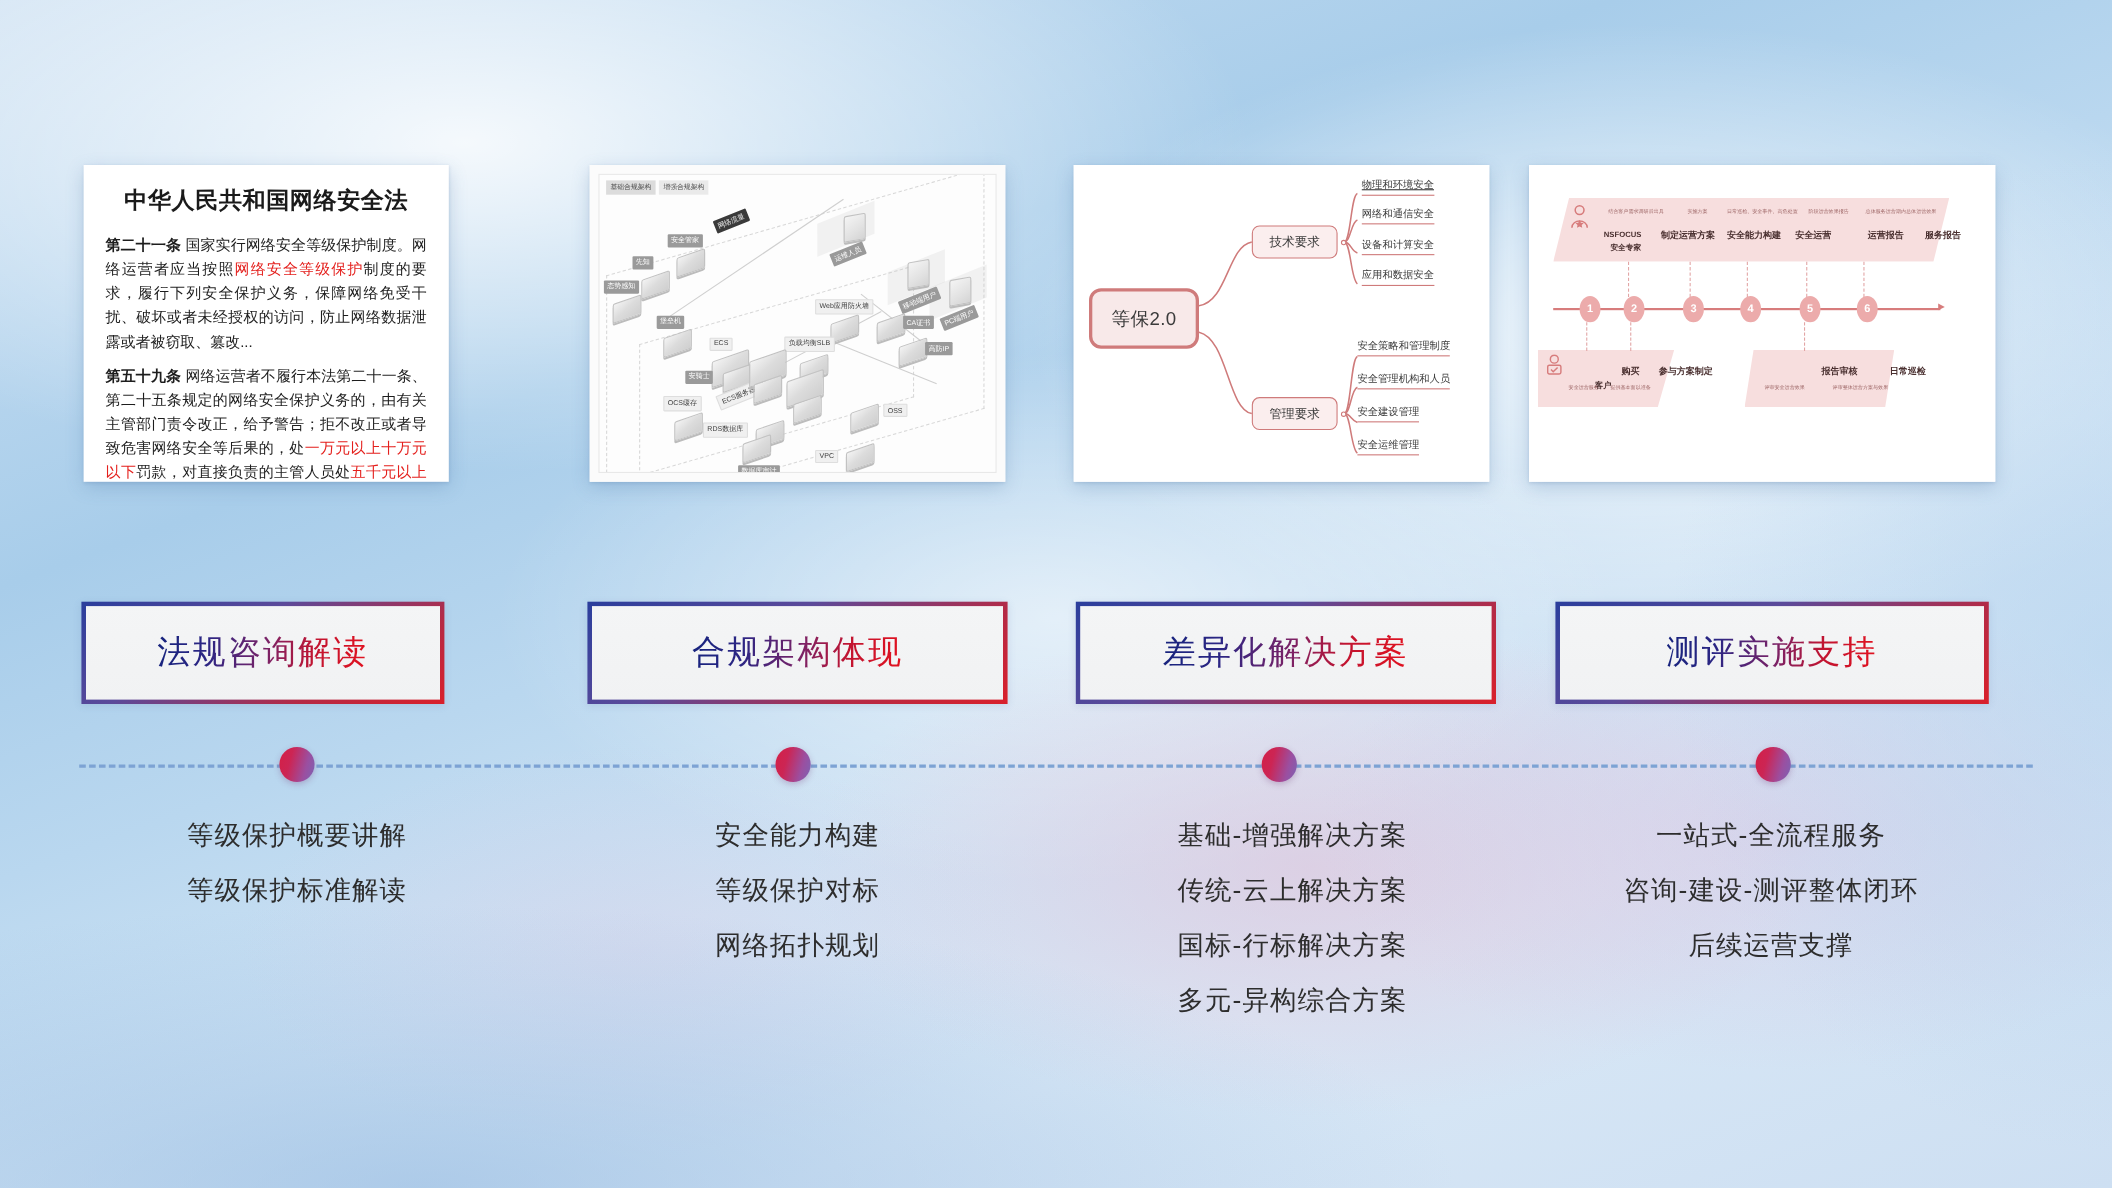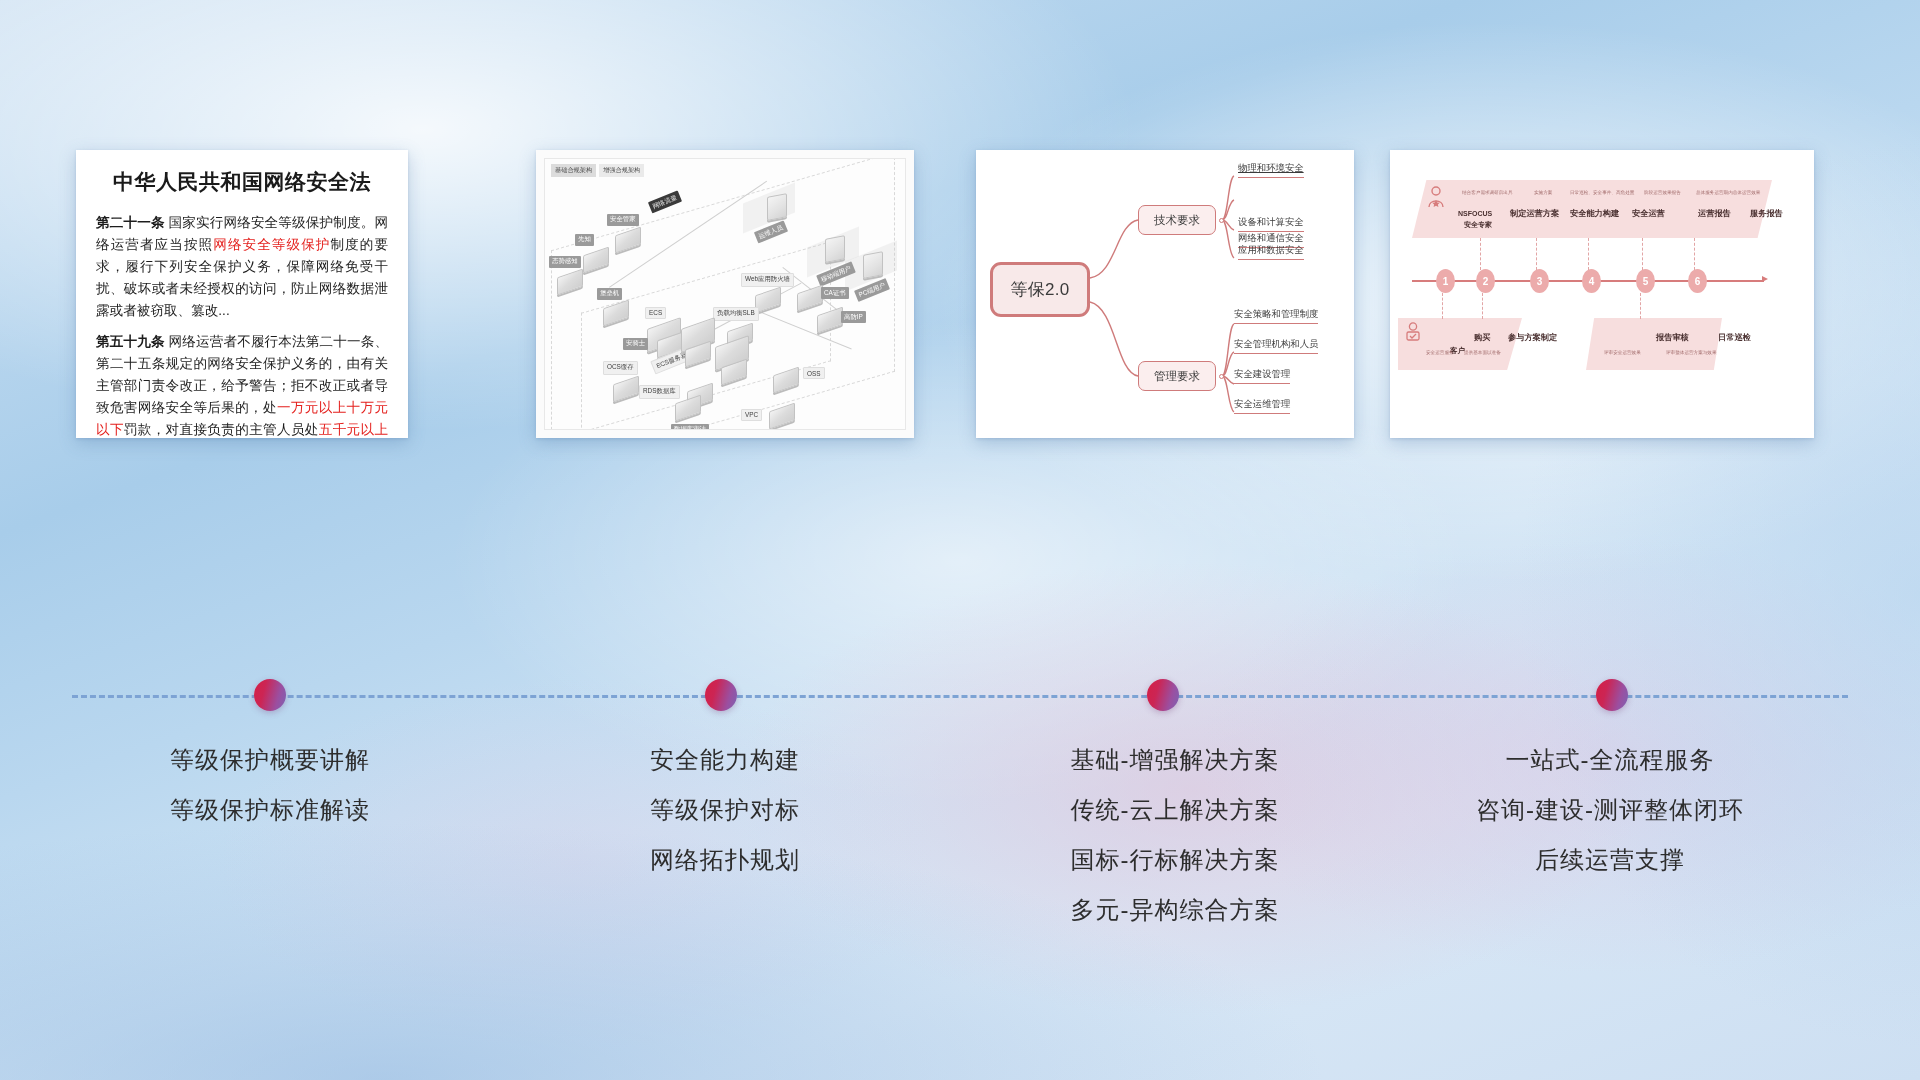--- a/index.html
+++ b/index.html
@@ -387,21 +387,21 @@
 
         <div class="mm-root">等保2.0</div>
 
         <div class="mm-br" style="left:162px;top:55px;">技术要求</div>
         <div class="mm-dot" style="left:243px;top:68px;"></div>
 
         <div class="mm-br" style="left:162px;top:211px;">管理要求</div>
         <div class="mm-dot" style="left:243px;top:224px;"></div>
 
         <div class="mm-leaf" style="left:262px;top:12px;text-decoration:underline;">物理和环境安全</div>
-        <div class="mm-leaf" style="left:262px;top:38px;margin-top:44px;">网络和通信安全</div>
+        <div class="mm-leaf" style="left:262px;top:38px;">网络和通信安全</div>
         <div class="mm-leaf" style="left:262px;top:66px;">设备和计算安全</div>
         <div class="mm-leaf" style="left:262px;top:94px;">应用和数据安全</div>
 
         <div class="mm-leaf" style="left:258px;top:158px;">安全策略和管理制度</div>
         <div class="mm-leaf" style="left:258px;top:188px;">安全管理机构和人员</div>
         <div class="mm-leaf" style="left:258px;top:218px;">安全建设管理</div>
         <div class="mm-leaf" style="left:258px;top:248px;">安全运维管理</div>
       </div>
     </div>
 
@@ -470,20 +470,34 @@
         <div class="svc-h" style="left:222px;top:182px;">报告审核</div>
         <div class="svc-s" style="left:214px;top:200px;">评审安全运营效果</div>
 
         <div class="svc-h" style="left:284px;top:182px;">日常巡检</div>
         <div class="svc-s" style="left:276px;top:200px;">评审整体运营方案与效果</div>
 
       </div>
     </div>
   </div>
 
+  <div class="tboxes">
+    <div class="tbox" id="tbox1">
+      <span class="tbox-txt">法规咨询解读</span>
+    </div>
+    <div class="tbox" id="tbox2">
+      <span class="tbox-txt">合规架构体现</span>
+    </div>
+    <div class="tbox" id="tbox3">
+      <span class="tbox-txt">差异化解决方案</span>
+    </div>
+    <div class="tbox" id="tbox4">
+      <span class="tbox-txt">测评实施支持</span>
+    </div>
+  </div>
 
   <div class="tl-line"></div>
   <div class="tl-dot" id="dot1"></div>
   <div class="tl-dot" id="dot2"></div>
   <div class="tl-dot" id="dot3"></div>
   <div class="tl-dot" id="dot4"></div>
 
   <div class="lists">
     <div class="list" id="list1">
       <div class="item">等级保护概要讲解</div>

